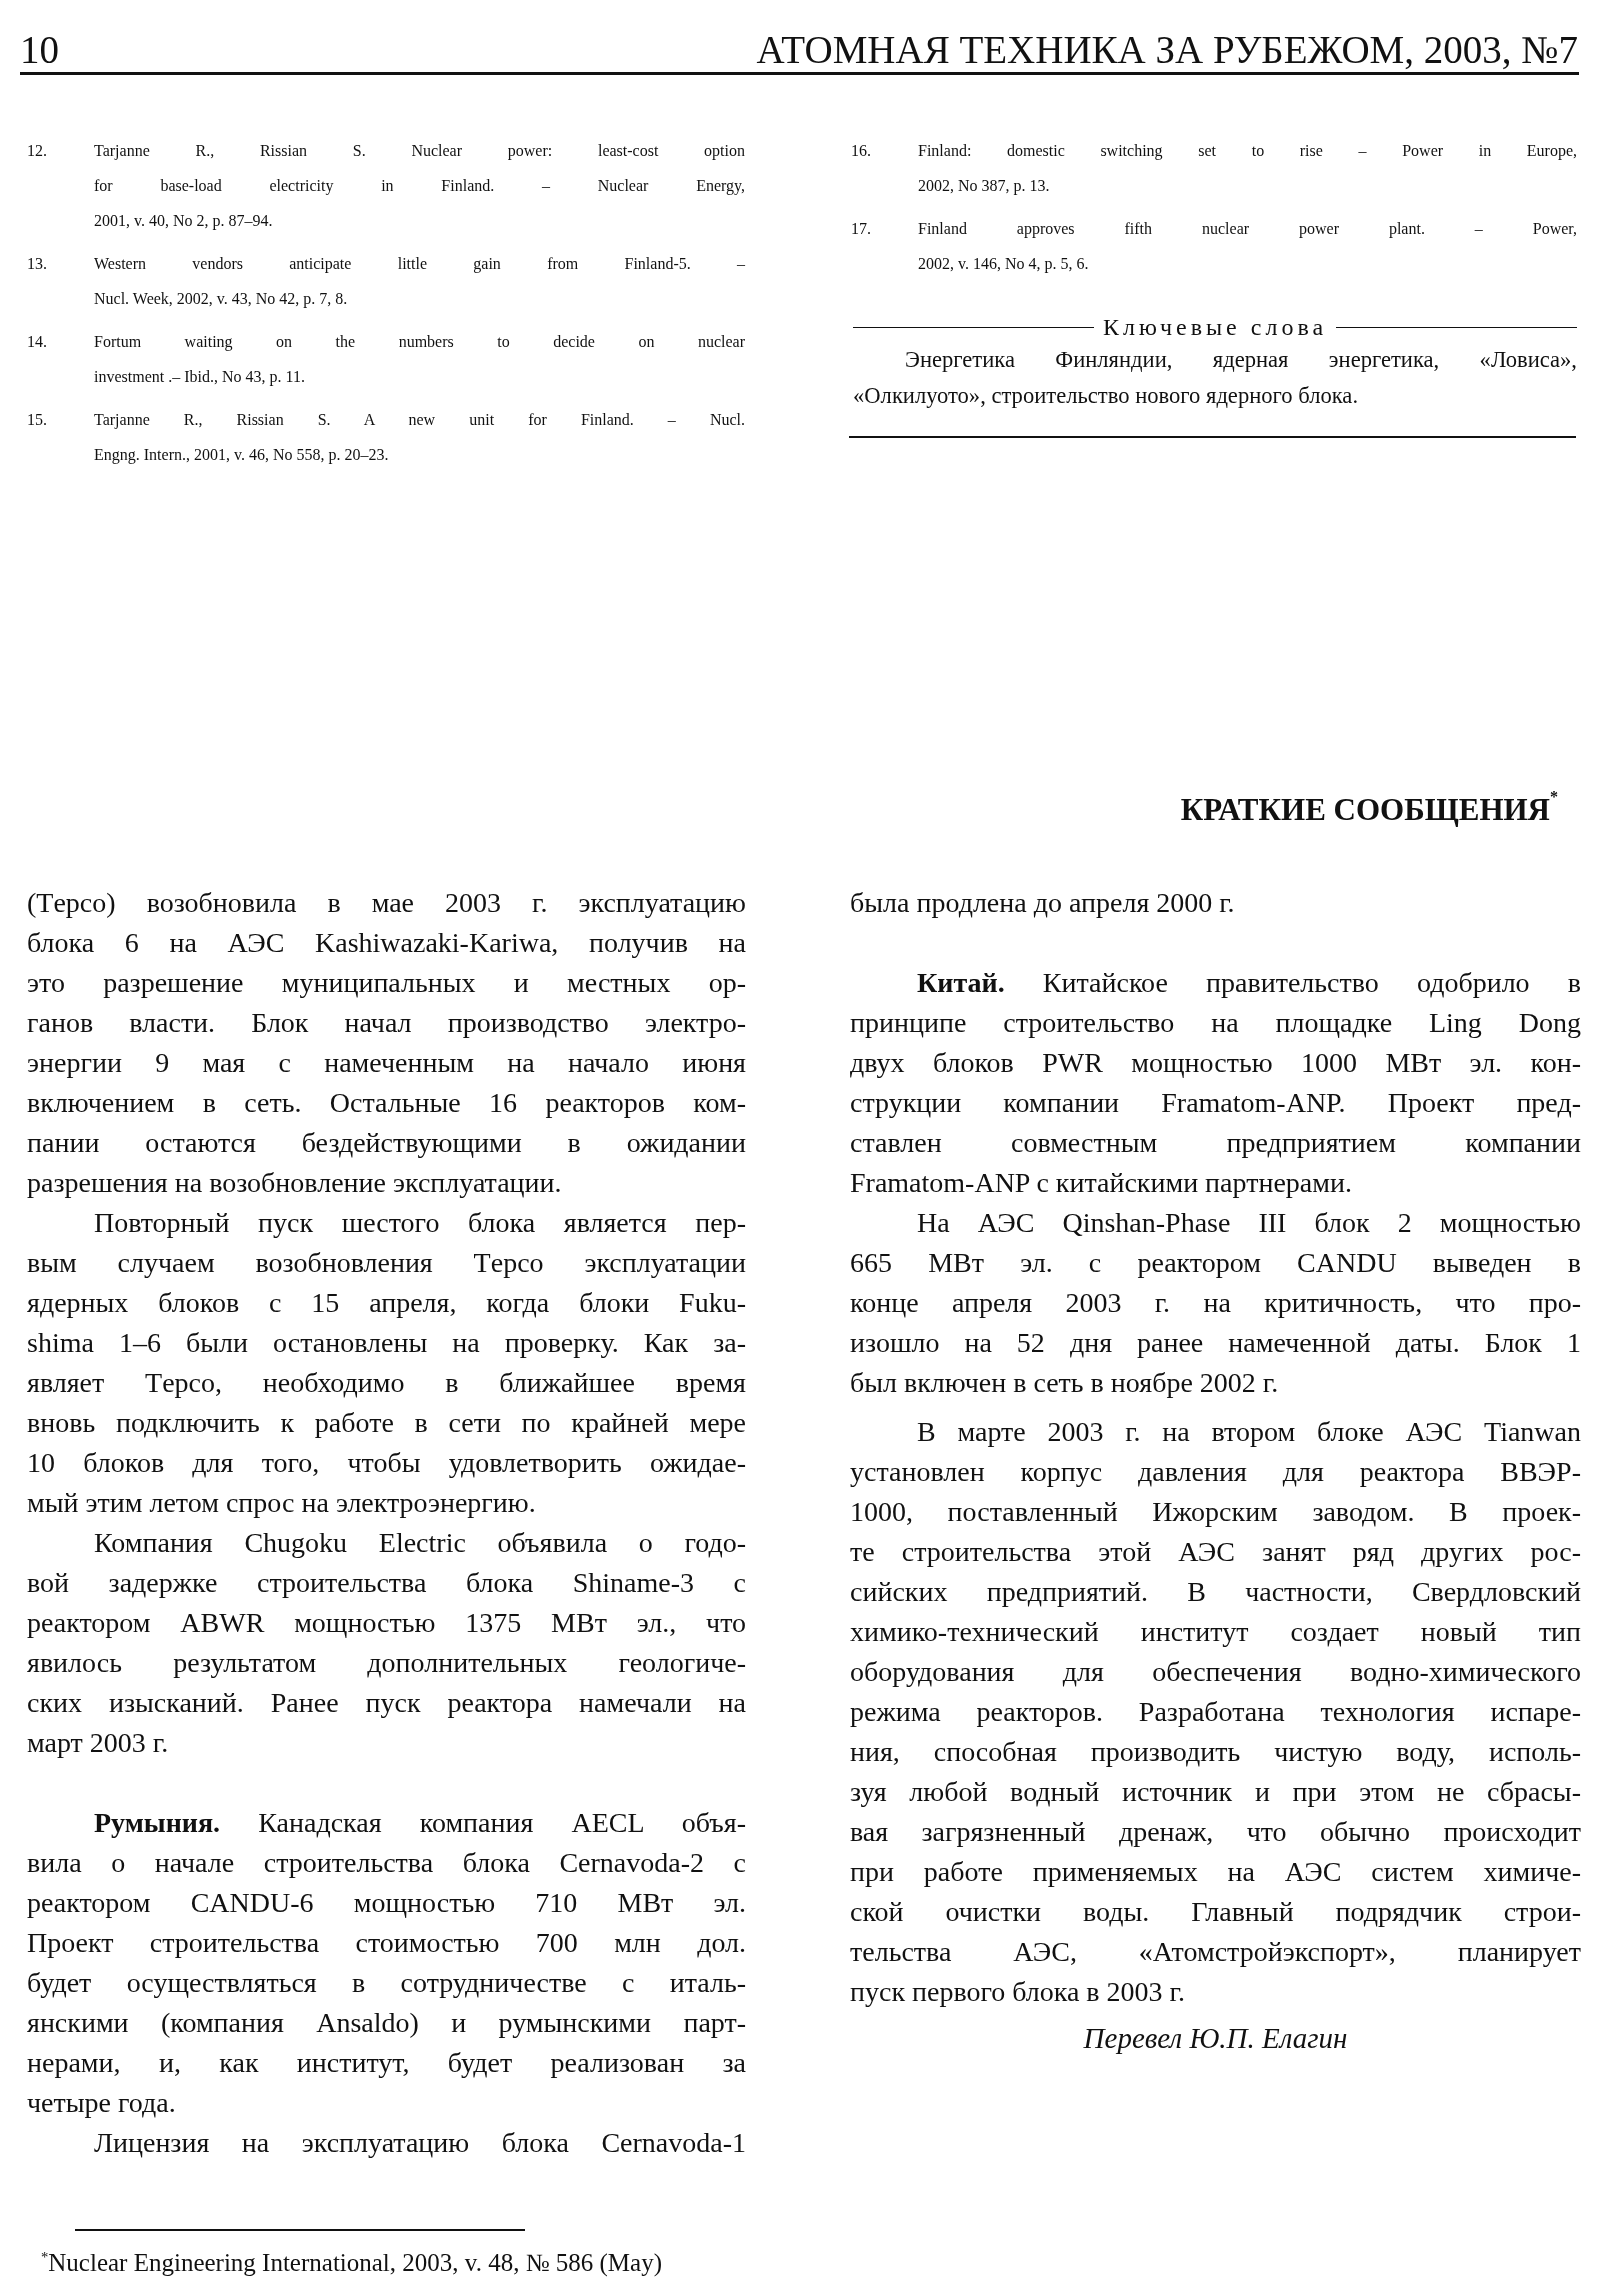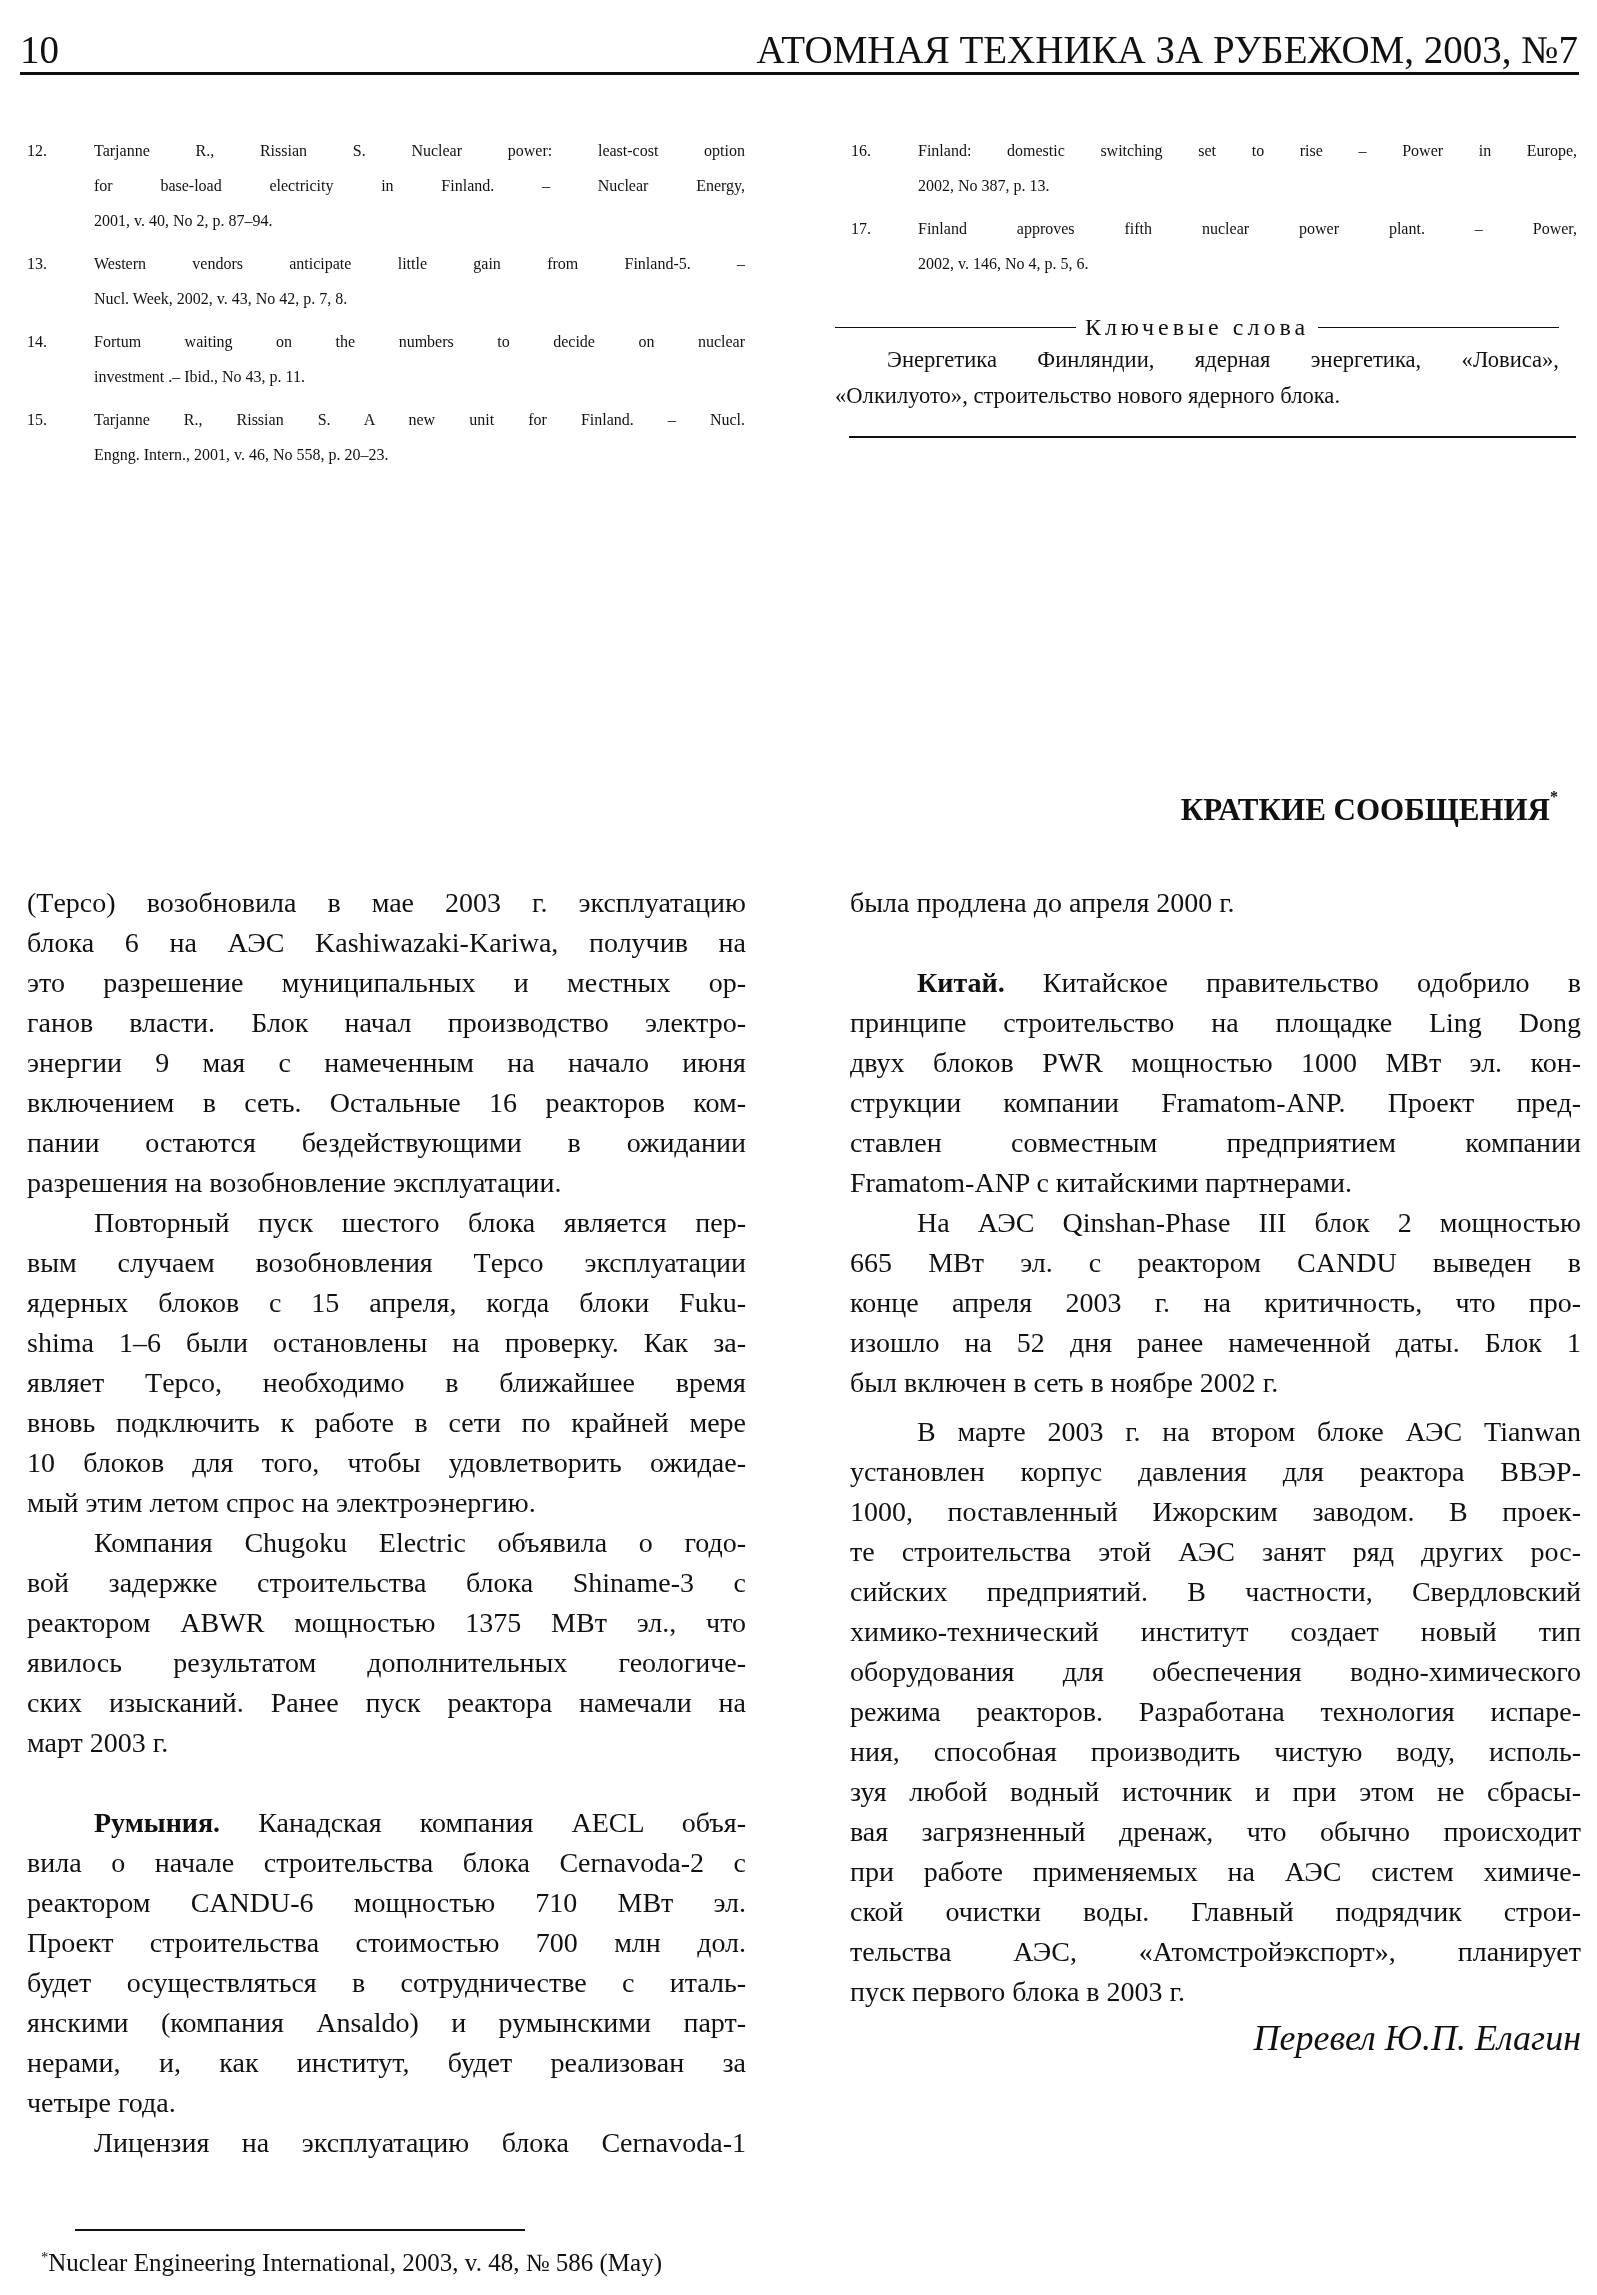--- a/index.html
+++ b/index.html
@@ -19,21 +19,21 @@
   .kw-text { font-size: 22.6px; line-height: 36px; }
   .section-title { font-size: 31px; font-weight: bold; right: 40px; top: 792px; }
   .section-title sup { font-size: 16px; vertical-align: top; position: relative; top: -4px; }
   .col { font-size: 28px; line-height: 40px; }
   .col .ln { display: block; white-space: nowrap; text-align: justify; text-align-last: justify; }
   .col .ln.last { text-align-last: left; }
   .col .ln.ind { padding-left: 67px; }
   .col .gap { height: 40px; }
   .col .gap-s { height: 9.3px; }
   .bold { font-weight: bold; }
-  .sig { font-style: italic; text-align: right; font-size: 36px; }
+  .sig { font-style: italic; text-align: center; font-size: 29px; }
   .footnote { font-size: 25px; }
   .footnote sup { font-size: 14.6px; vertical-align: top; }
 </style>
 </head>
 <body>
 
 <div class="abs hdr hdr-num">10</div>
 <div class="abs hdr hdr-title">АТОМНАЯ ТЕХНИКА ЗА РУБЕЖОМ, 2003, №7</div>
 <div class="rule" style="left:20px; right:18.6px; top:72px; height:2.7px;"></div>
 
@@ -67,21 +67,21 @@
       <span class="ln">Finland: domestic switching set to rise – Power in Europe,</span>
       <span class="ln last">2002, No 387, p. 13.</span>
     </div>
     <div class="ref">
       <span class="num">17.</span>
       <span class="ln">Finland approves fifth nuclear power plant. – Power,</span>
       <span class="ln last">2002, v. 146, No 4, p. 5, 6.</span>
     </div>
   </div>
 
-<div class="abs" style="left:835px; top:314px; width:724px;">
+<div class="abs" style="left:853px; top:314px; width:724px;">
   <div style="display:flex; align-items:center;">
     <div class="rule" style="position:static; flex:1; height:1.3px;"></div>
     <div class="kw-title" style="padding:0 9.3px;">Ключевые слова</div>
     <div class="rule" style="position:static; flex:1; height:1.3px;"></div>
   </div>
   <div class="kw-text" style="margin-top:1.3px;">
     <div style="padding-left:52px; text-align-last:justify; white-space:nowrap;">Энергетика Финляндии, ядерная энергетика, «Ловиса»,</div>
     <div style="white-space:nowrap;">«Олкилуото», строительство нового ядерного блока.</div>
   </div>
 </div>

